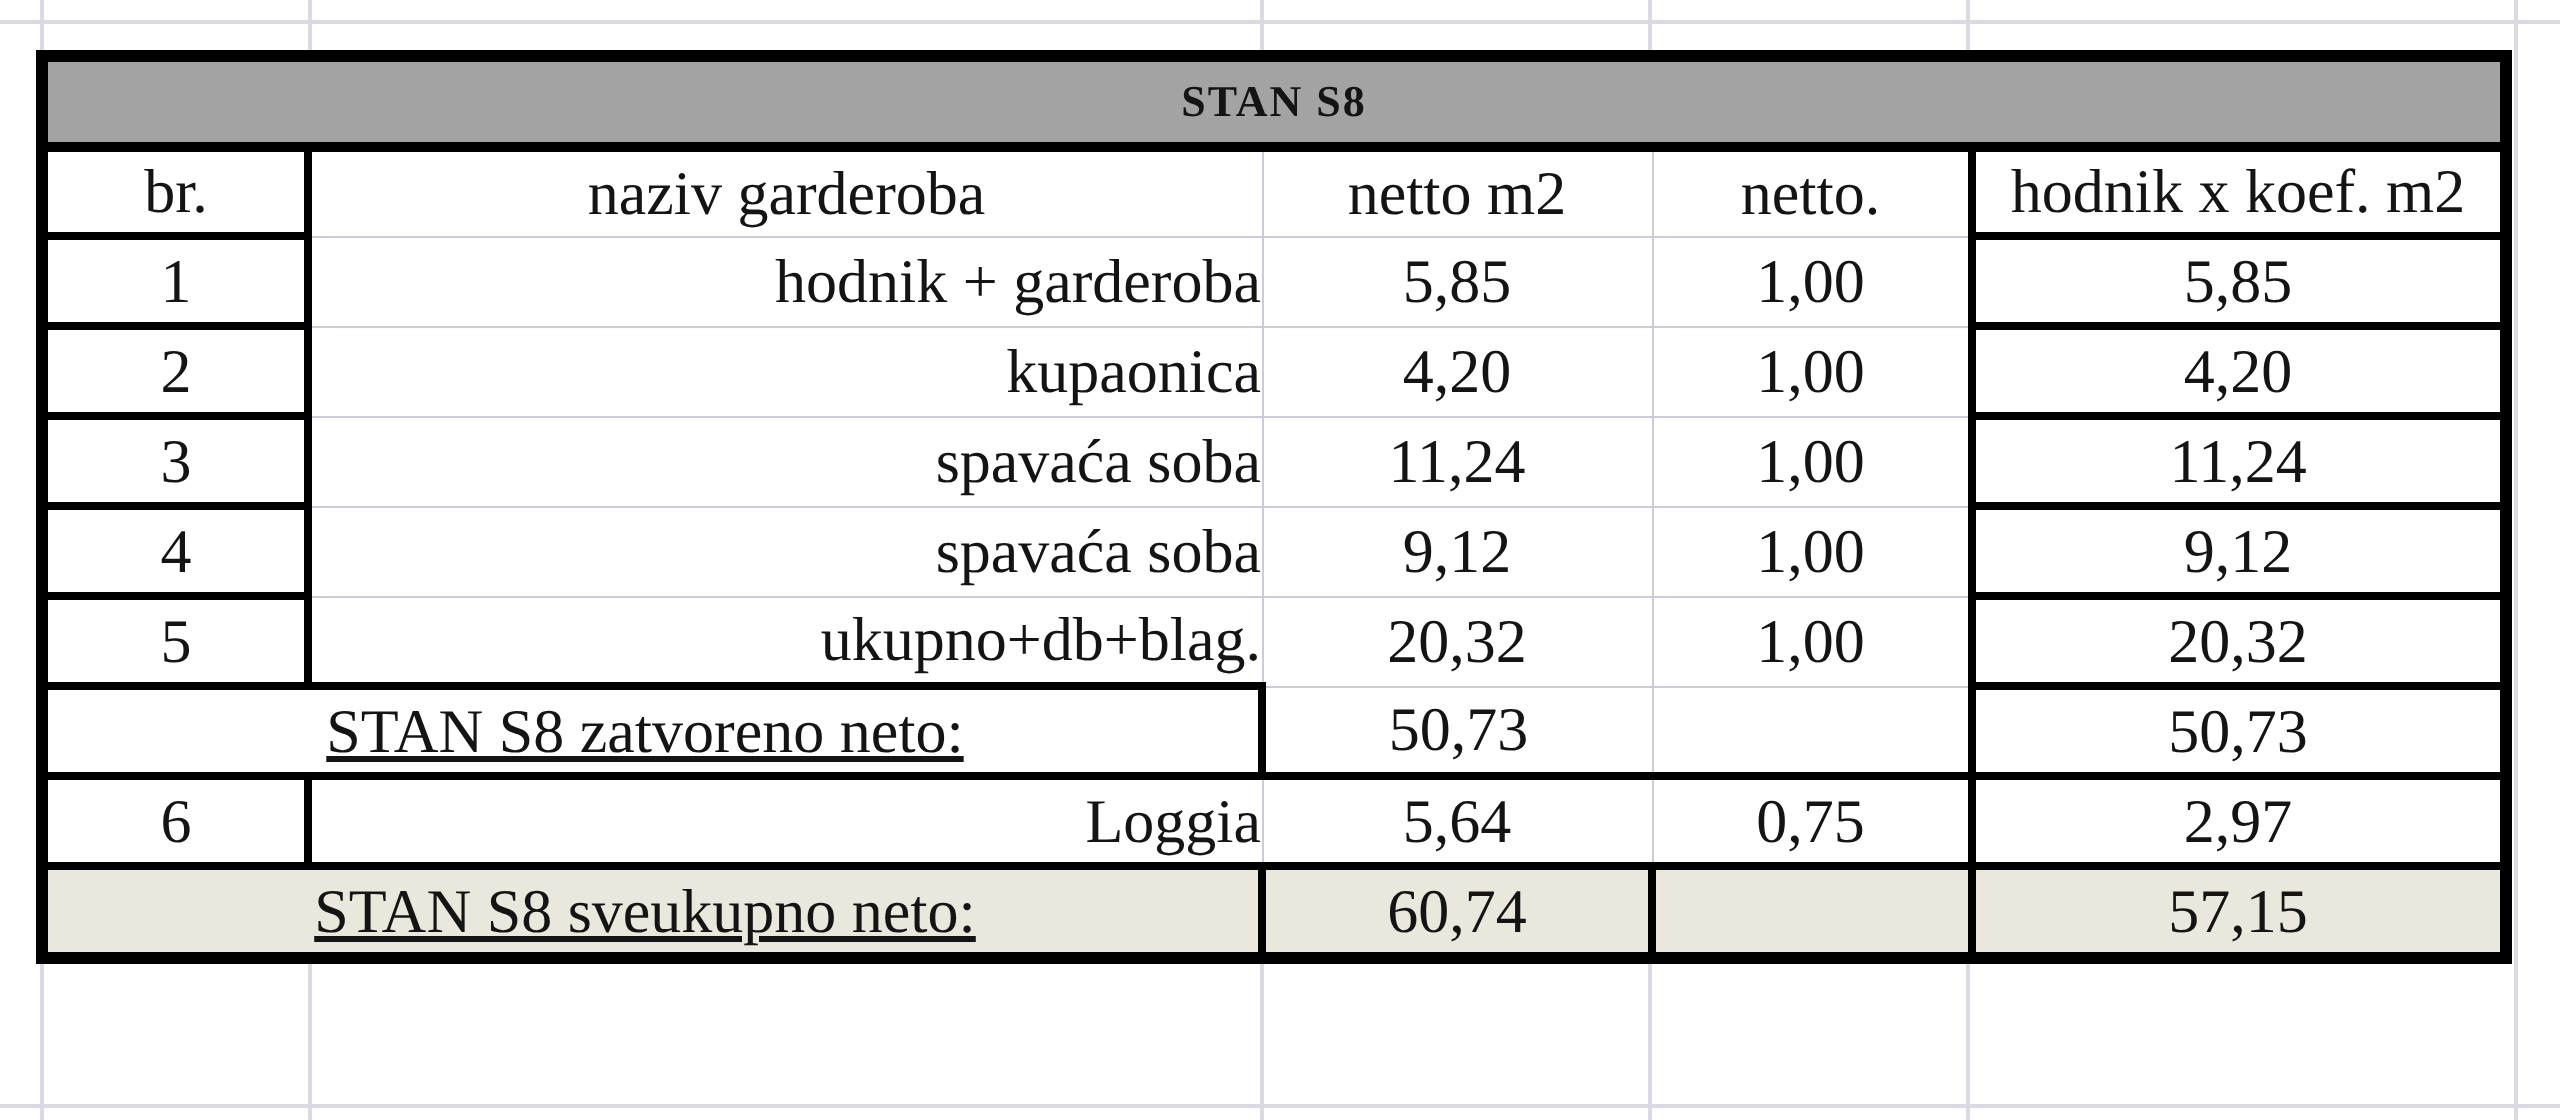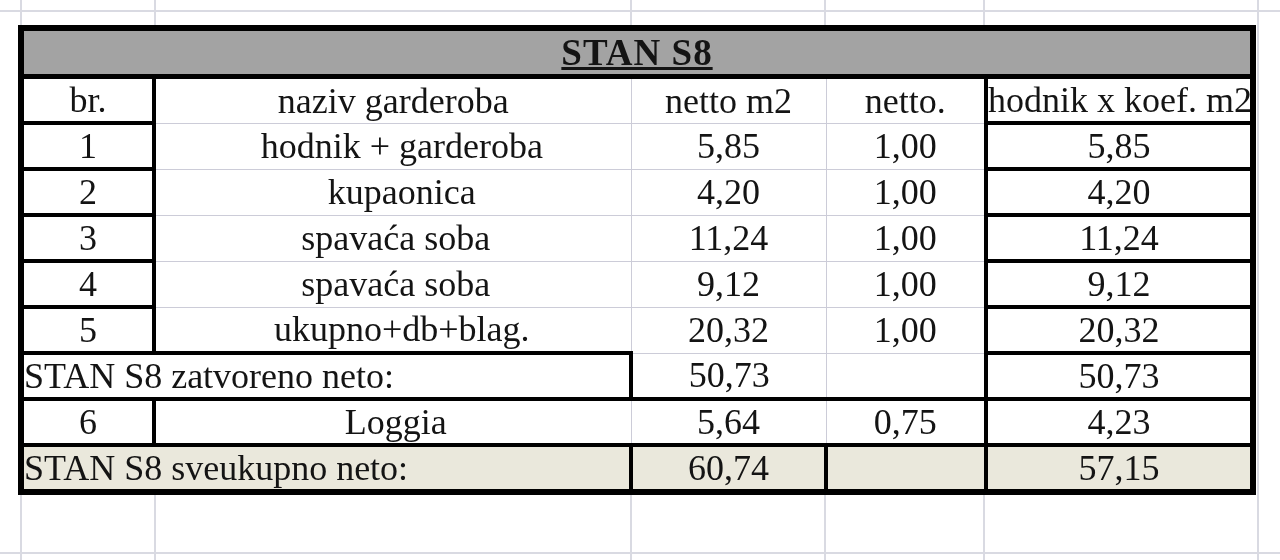--- a/index.html
+++ b/index.html
@@ -12,33 +12,33 @@
   .gridh { position:absolute; left:0; height:2px; width:1280px; background:var(--grid-line,#d9dae2); z-index:0; }
 
   table.stan {
     position:absolute; left:18px; top:25px; width:1238px; z-index:1;
     border-collapse:collapse; table-layout:fixed; background:#ffffff;
     border:6px solid var(--border,#000);
   }
   td {
     border:1px solid var(--thin-line,#ccccd8);
     text-align:center; vertical-align:middle;
-    font-size:36px; color:#141414; padding:0; height:41px;
+    font-size:31px; color:#141414; padding:0; height:41px;
     white-space:nowrap; overflow:hidden;
   }
   .bk  { border:4px solid var(--border,#000); }          
   .bb  { border-bottom:4px solid var(--border,#000); }   
-  .name{ text-align:center; padding-left:5px; }
+  .name{ text-align:right; padding-left:5px; }
   .ind { padding-left:17px; }
-  .lab { text-align:left; padding-right:8px; }
+  .lab { text-align:center; padding-right:8px;text-decoration:underline; }
   .sum { background:var(--summary-bg,#eae8dc); }
   tr.title-row td {
     background:var(--title-bg,#a3a3a3);
-    font-weight:bold; font-size:37px; letter-spacing:1px;
-    border:5px solid var(--border,#000); height:40px;text-decoration:underline;
+    font-weight:bold; font-size:22px; letter-spacing:1px;
+    border:5px solid var(--border,#000); height:40px;
   }
   tr.hdr td { height:40px; }
 </style>
 </head>
 <body>
 
 <div class="gridv" style="left:20px"></div>
 <div class="gridv" style="left:154px"></div>
 <div class="gridv" style="left:630px"></div>
 <div class="gridv" style="left:824px"></div>
@@ -114,21 +114,21 @@
     <td class="bb">50,73</td>
     <td class="bb"></td>
     <td class="bk">50,73</td>
   </tr>
 
   <tr>
     <td class="bk">6</td>
     <td class="name">Loggia</td>
     <td>5,64</td>
     <td>0,75</td>
-    <td class="bk">4,23</td>
+    <td class="bk">2,97</td>
   </tr>
 
 
 
   <tr>
     <td colspan="2" class="bk lab sum">STAN S8 sveukupno neto:</td>
     <td class="bk sum">60,74</td>
     <td class="bk sum"></td>
     <td class="bk sum">57,15</td>
   </tr>

